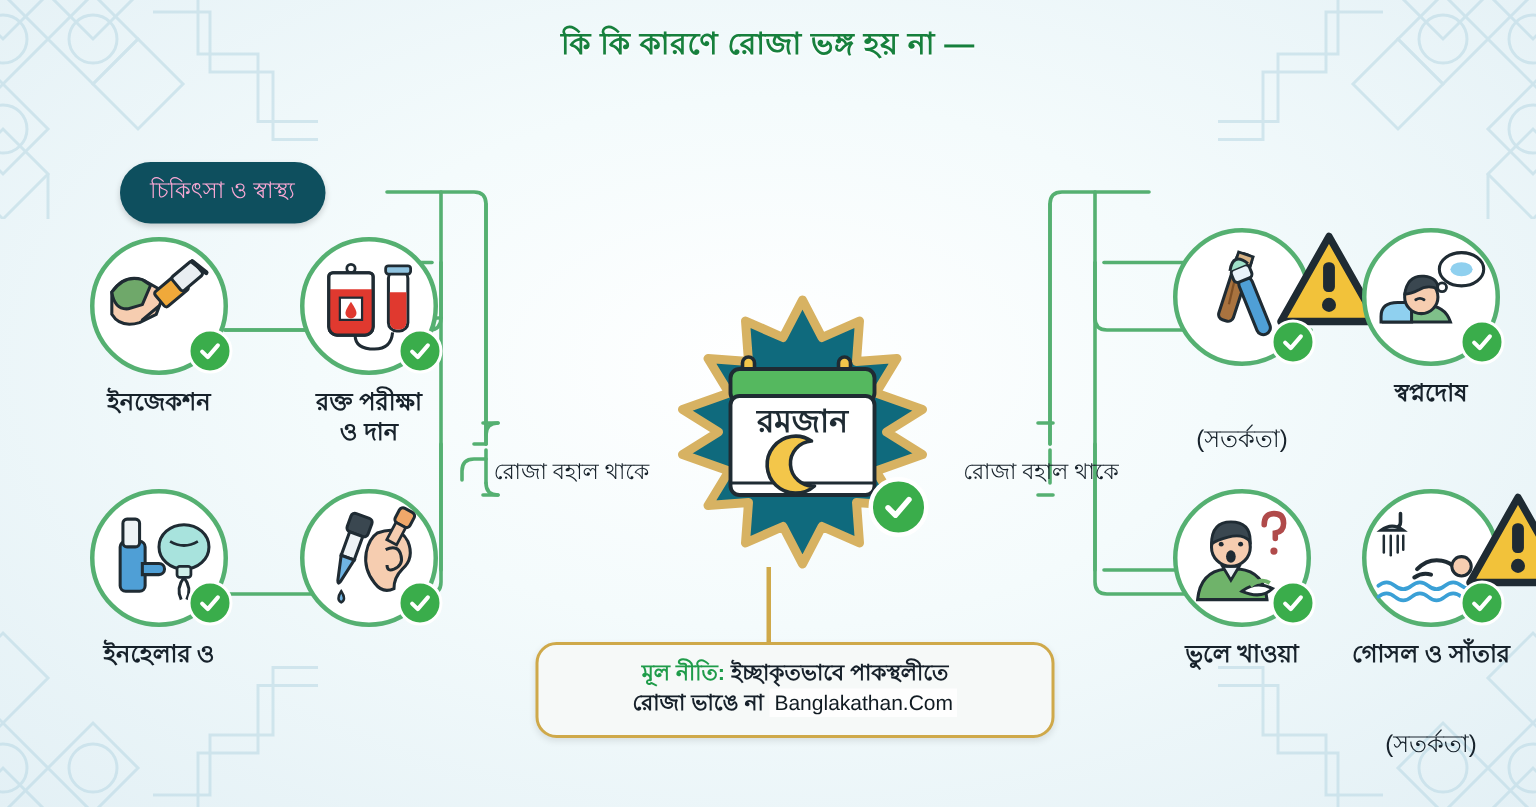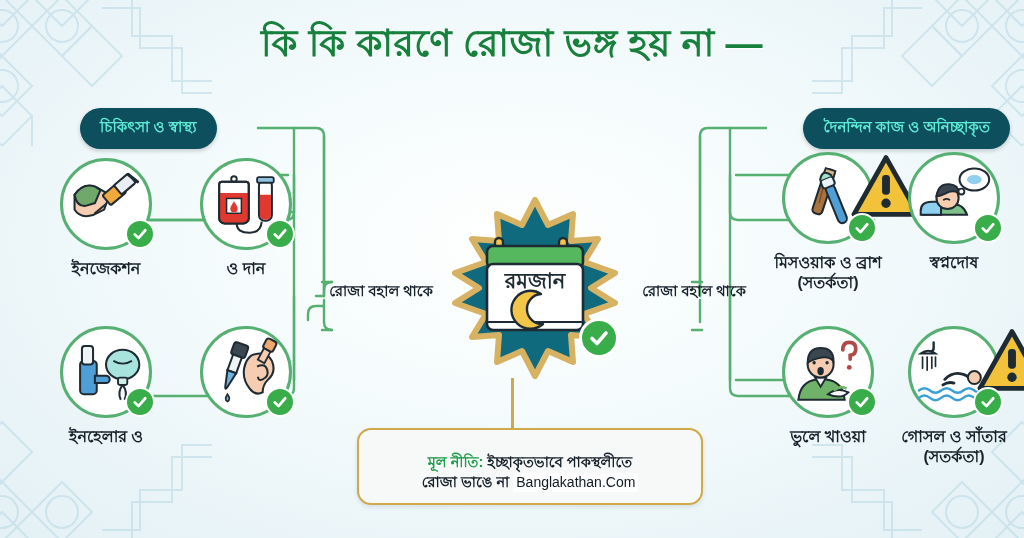--- a/index.html
+++ b/index.html
@@ -28,34 +28,34 @@
   .cp-tl { top: -14px; left: -18px; }
   .cp-tr { top: -14px; right: -18px; transform: scaleX(-1); }
   .cp-bl { bottom: -14px; left: -18px; transform: scaleY(-1); }
   .cp-br { bottom: -14px; right: -18px; transform: scale(-1,-1); }
 
   
   .title {
     position: absolute;
     top: 14px; left: 0; right: 0;
     text-align: center;
-    font-size: 37px;
+    font-size: 20px;
     font-weight: bold;
     color: #17803d;
     letter-spacing: .5px;
     text-shadow: 0 1px 0 rgba(255,255,255,.9);
   }
 
   
   .pill {
     position: absolute;
     background: #0e4f5e;
-    color: #5eead4;
+    color: #f9a8d4;
     font-size: 15px;
-    font-weight: bold;
+    font-weight: normal;
     padding: 7px 20px 9px;
     border-radius: 22px;
     white-space: nowrap;
     box-shadow: 0 2px 4px rgba(0,0,0,.18);
   }
   .pill-left  { top: 108px; left: 80px; }
   .pill-right { top: 108px; right: 14px; }
 
   
   .lines { position: absolute; inset: 0; pointer-events: none; }
@@ -94,52 +94,53 @@
     width: 30px; height: 27px;
   }
   .caption {
     margin-top: 9px;
     font-size: 16px;
     font-weight: bold;
     color: #17222b;
     line-height: 1.22;
     text-align: center;
   }
-  .caption .sub { font-weight: bold; }
+  .caption .sub { font-weight: normal; margin-top: 40px; }
 
   
   .medallion {
     position: absolute;
     left: 443px; top: 196px;
     width: 184px; height: 184px;
   }
   .medallion .cal { position: absolute; left: 40px; top: 34px; width: 108px; height: 112px; }
 
   
   .mid-label {
     position: absolute;
     font-size: 14.5px;
-    font-weight: bold;
+    font-weight: normal;
     color: #17222b;
     text-align: center;
     line-height: 1.25;
     width: 108px;
+    margin-top: 24px;
   }
   .mid-left  { left: 327px; top: 282px; }
   .mid-right { left: 640px; top: 282px; }
 
   
   .note {
     position: absolute;
     left: 357px; top: 428px;
     width: 346px;
     background: #f6f9f8;
     border: 2px solid #cfa94a;
     border-radius: 14px;
-    padding: 22px 14px 11px;
+    padding: 9px 14px 11px;
     text-align: center;
     box-shadow: 0 2px 5px rgba(0,0,0,.10);
   }
   .note-line {
     font-size: 14.5px;
     font-weight: bold;
     color: #16202a;
     line-height: 1.38;
   }
   .note-key { color: #1f9c4a; }
@@ -253,21 +254,20 @@
       <path d="M730 296 V388 Q730 396 738 396 H874"></path>
       <path d="M730 175 V380"></path>
       <path d="M700 136 V296"></path>
       <path d="M700 300 V322"></path>
       <path d="M702 282 H692"></path>
       <path d="M702 330 H692"></path>
     </g>
   </svg>
 
   <div class="pill pill-left">চিকিৎসা ও স্বাস্থ্য</div>
-  <div class="pill pill-right">দৈনন্দিন কাজ ও অনিচ্ছাকৃত</div>
 
   <div class="item" style="left:36px; top:158px;">
     <div class="circle">
       <svg viewBox="0 0 80 80">
         <path d="M6 30 q10 -14 24 -8 l14 8 -6 16 -12 6 q-14 4 -20 -6 z" fill="#f6cdb0" stroke="#1f2b33" stroke-width="2.2"></path>
         <path d="M6 30 q9 -13 22 -9 l6 4 -6 14 -10 3 q-10 1 -12 -12z" fill="#6fa86a" stroke="#1f2b33" stroke-width="2.2"></path>
         <rect x="38" y="22" width="22" height="14" rx="2" transform="rotate(-40 49 29)" fill="#f0a93a" stroke="#1f2b33" stroke-width="2.2"></rect>
         <rect x="50" y="12" width="20" height="13" rx="2" transform="rotate(-40 60 18)" fill="#e9eef2" stroke="#1f2b33" stroke-width="2.2"></rect>
         <line x1="64" y1="8" x2="74" y2="16" stroke="#1f2b33" stroke-width="3.4" stroke-linecap="round"></line>
         <line x1="40" y1="40" x2="28" y2="50" stroke="#1f2b33" stroke-width="2.2" stroke-linecap="round"></line>
@@ -297,20 +297,21 @@
         <rect x="52" y="11" width="18" height="6" rx="2" fill="#8fc3e0" stroke="#1f2b33" stroke-width="2"></rect>
         <path d="M30 61 q0 10 14 10 q12 0 13 -12" fill="none" stroke="#1f2b33" stroke-width="2.2"></path>
       </svg>
       <div class="check">
         <svg viewBox="0 0 24 24">
             <path d="M5 12.5 L10 17.5 L19 7" fill="none" stroke="#fff" stroke-width="3.6" stroke-linecap="round" stroke-linejoin="round"></path>
           </svg>
       </div>
     </div>
     <div class="caption">
+      <div>রক্ত পরীক্ষা</div>
       <div>ও দান</div>
     </div>
   </div>
 
   <div class="item" style="left:36px; top:326px;font-family:Liberation Serif, serif;">
     <div class="circle">
       <svg viewBox="0 0 80 80">
         <rect x="12" y="28" width="18" height="36" rx="4" fill="#4f9fd6" stroke="#1f2b33" stroke-width="2.2"></rect>
         <rect x="14" y="12" width="12" height="20" rx="3" fill="#eef3f6" stroke="#1f2b33" stroke-width="2.2"></rect>
         <path d="M28 44 h12 a3 3 0 0 1 0 8 h-12z" fill="#4f9fd6" stroke="#1f2b33" stroke-width="2.2"></path>
@@ -378,21 +379,20 @@
             <circle cx="15" cy="20.5" r="1.9" fill="#1f2b33"></circle>
           </svg>
       </div>
       <div class="check">
         <svg viewBox="0 0 24 24">
             <path d="M5 12.5 L10 17.5 L19 7" fill="none" stroke="#fff" stroke-width="3.6" stroke-linecap="round" stroke-linejoin="round"></path>
           </svg>
       </div>
     </div>
     <div class="caption">
-      <div>মিসওয়াক ও ব্রাশ</div>
       <div class="sub">(সতর্কতা)</div>
     </div>
   </div>
 
   <div class="item" style="left:758px; top:326px;">
     <div class="circle">
       <svg viewBox="0 0 80 80">
         <path d="M8 70 q2 -20 20 -22 h10 q18 2 20 22z" fill="#6fb36a" stroke="#1f2b33" stroke-width="2.2"></path>
         <path d="M26 46 h12 l-6 10z" fill="#eef3f6" stroke="#1f2b33" stroke-width="2"></path>
         <circle cx="32" cy="32" r="14" fill="#f6cdb0" stroke="#1f2b33" stroke-width="2.2"></circle>

